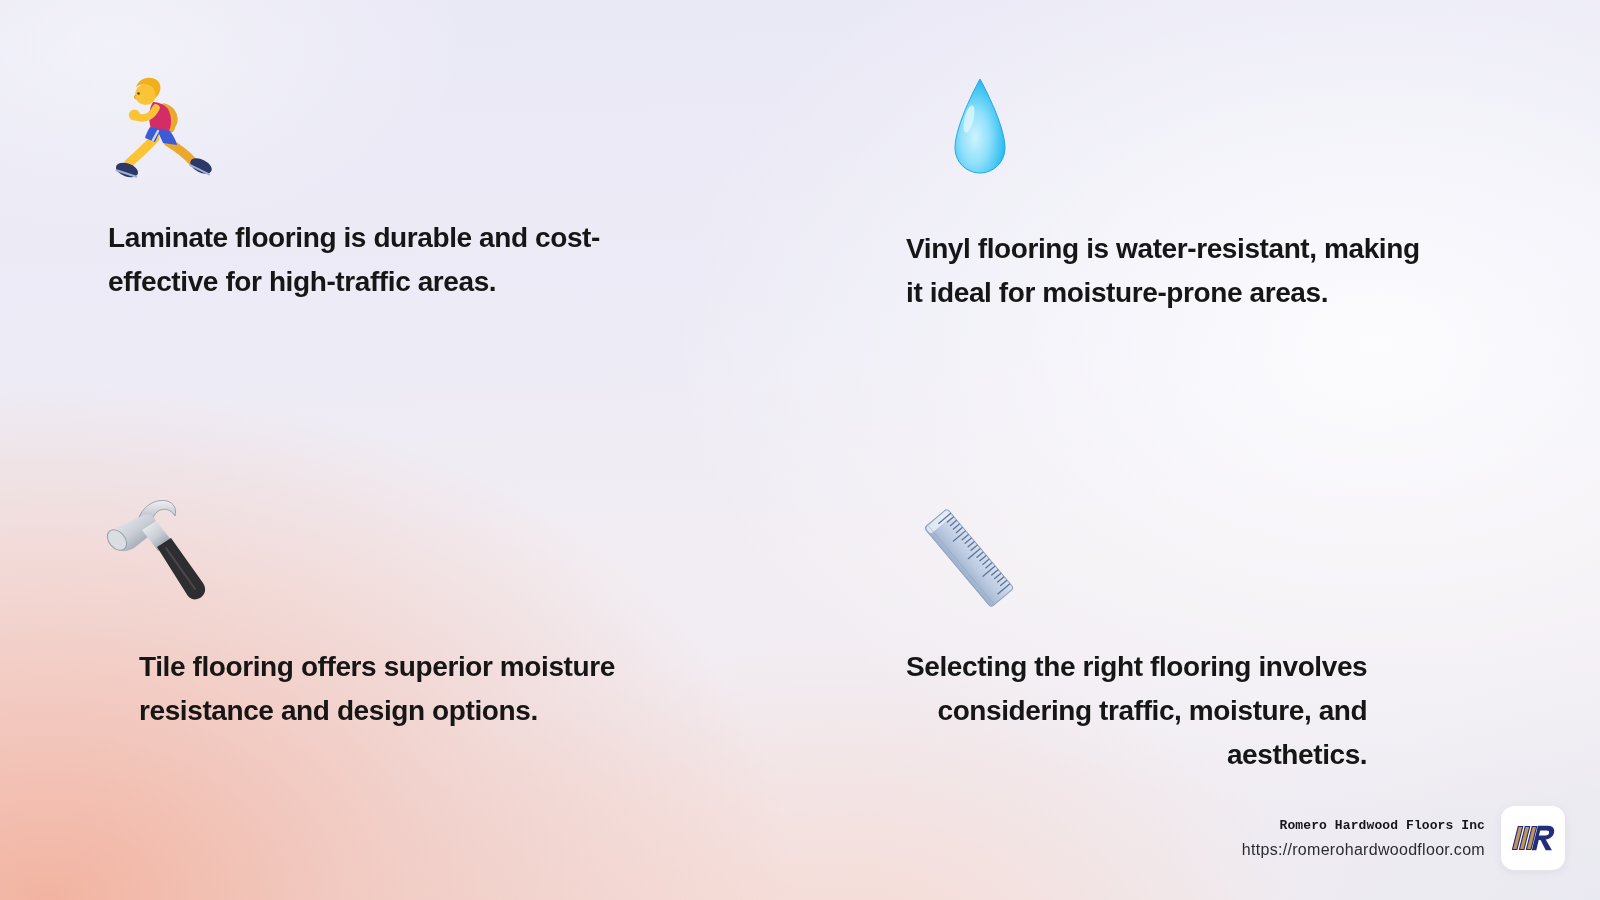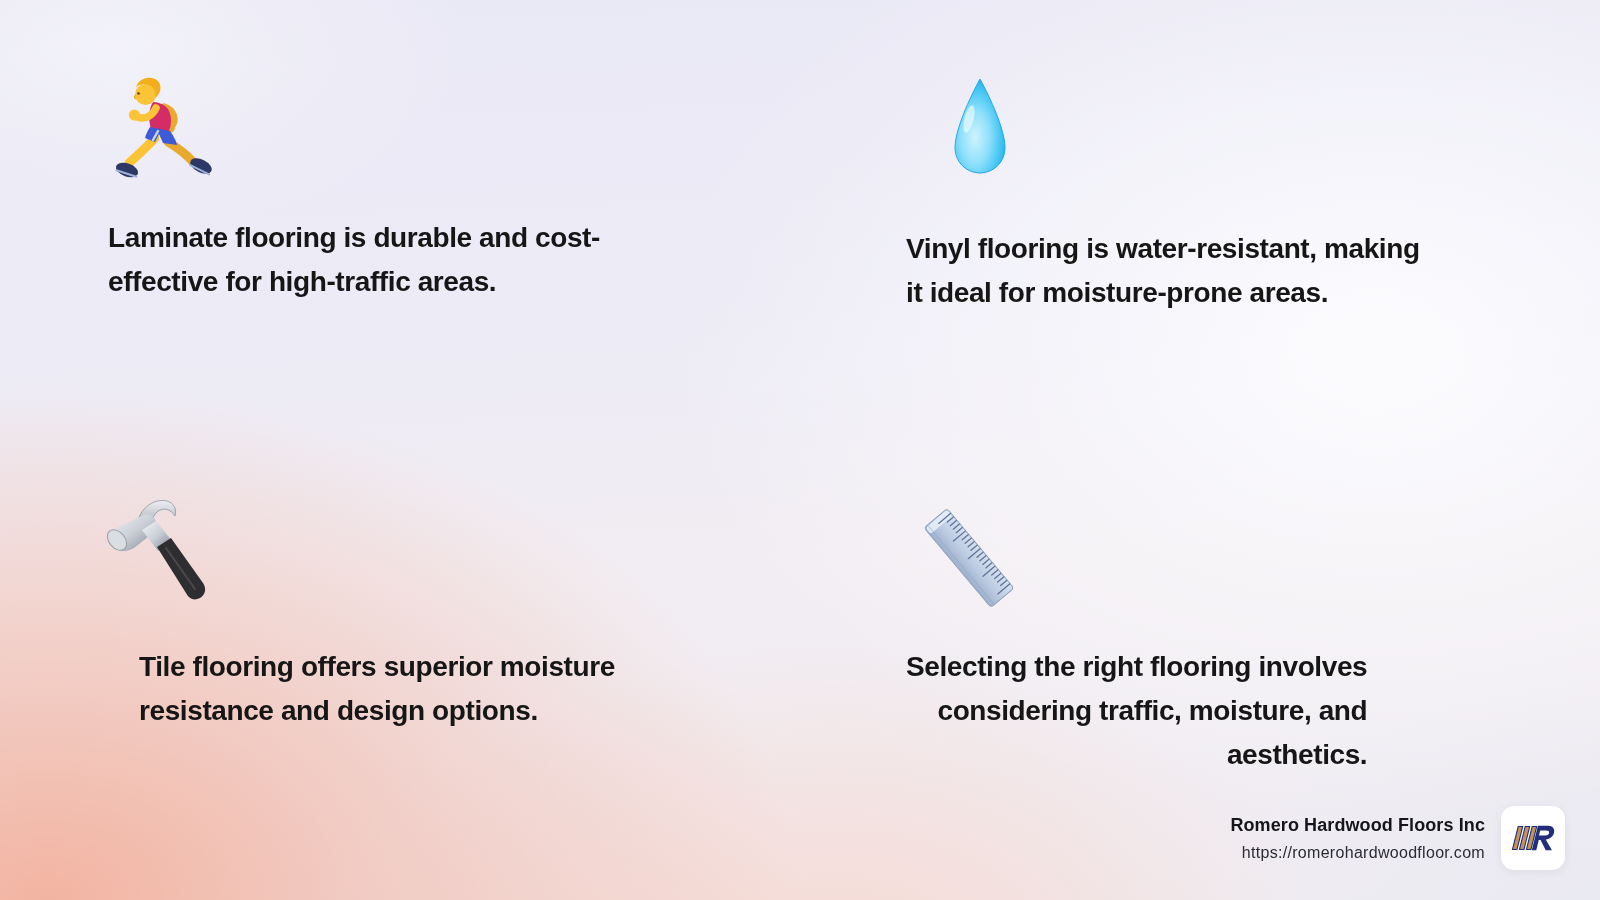--- a/index.html
+++ b/index.html
@@ -44,25 +44,26 @@
   .footer {
     position: absolute;
     top: 806px; right: 35px; left: 0;
     display: flex;
     justify-content: flex-end;
     align-items: center;
     gap: 16px;
   }
   .footer-textblock { text-align: right; }
   .company-name {
-    font-size: 18px;
+    font-size: 13px;
     font-weight: bold;
     letter-spacing: 0.1px;
     color: #15161a;
     margin-bottom: 8px;
+    font-family: Liberation Mono, monospace;
   }
   .website-url {
     font-size: 16px;
     letter-spacing: 0.3px;
     color: #2b2c33;
   }
   .logo-box {
     width: 64px; height: 64px;
     background: #ffffff;
     border-radius: 13px;

